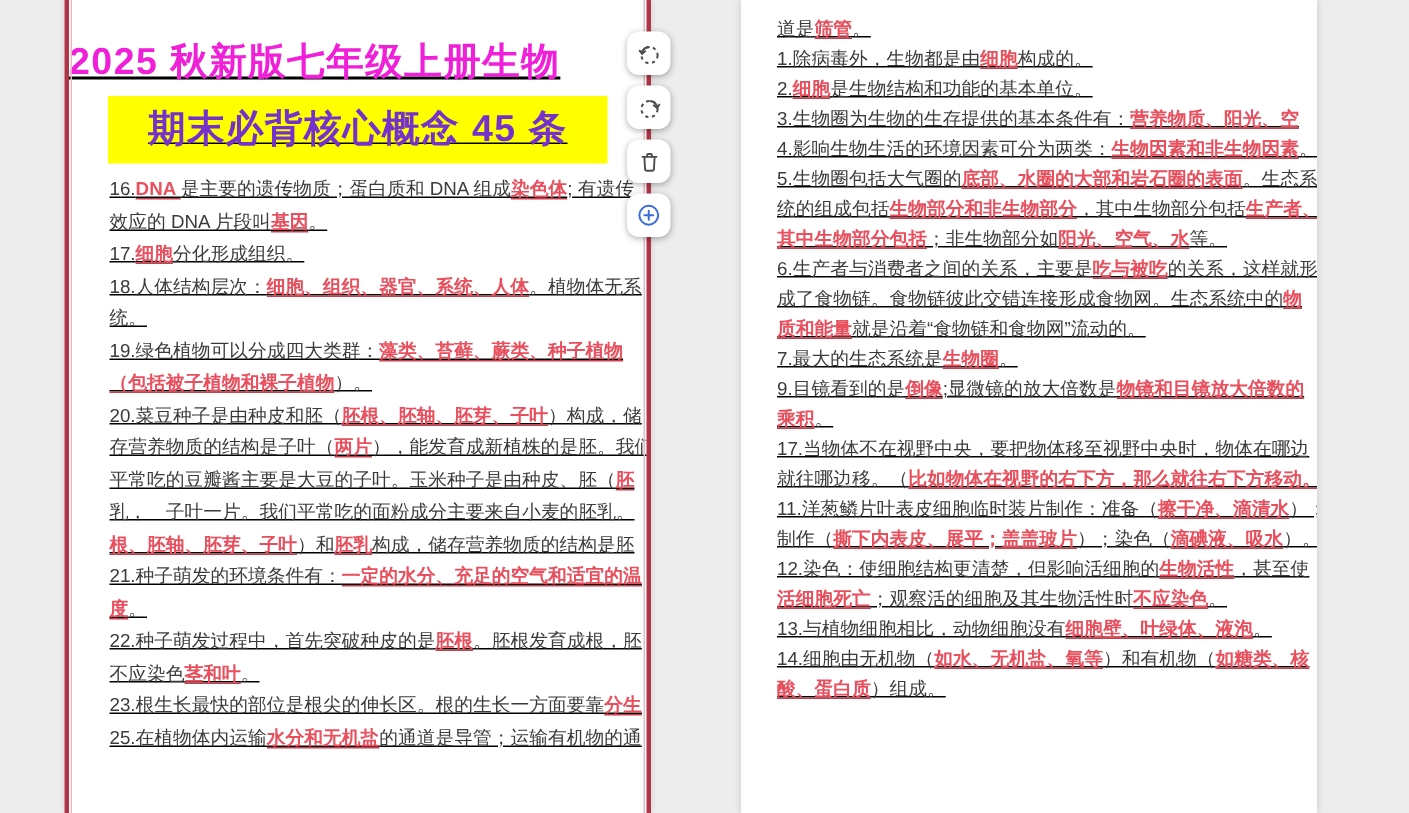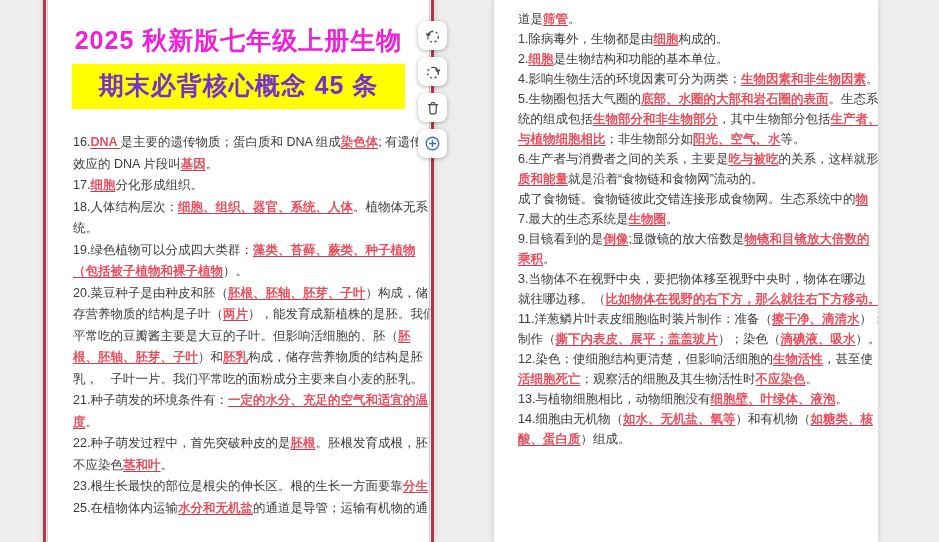--- a/index.html
+++ b/index.html
@@ -3,39 +3,39 @@
 <meta charset="utf-8">
 <style>
   html,body{margin:0;padding:0;}
   body{
     width:939px;height:542px;overflow:hidden;position:relative;
     background:var(--canvas-bg,#ededed);
     font-family:"Liberation Sans","DejaVu Sans",sans-serif;
   }
   .page{
     position:absolute;top:0;height:542px;background:var(--page-bg,#fff);
-    box-shadow:0 0 5px rgba(0,0,0,.16);overflow:hidden;box-sizing:border-box;
+    box-shadow:0 0 5px rgba(0,0,0,.16);overflow:hidden;box-sizing:border-box;text-decoration:underline;
   }
   .page-left{
     left:43px;width:391px;
     border-left:3px solid var(--page-border-dark,#b23547);
     border-right:3px solid var(--page-border-dark,#b23547);
   }
   .page-right{left:494px;width:384px;}
   .inner-line{position:absolute;top:0;bottom:0;width:1px;background:var(--page-border-light,#e6bcc0);}
   .inner-line.l{left:1px}
   .inner-line.r{right:1px}
 
   .title1{
-    margin-top:24px;text-align:center;
+    margin-top:24px;
     font-size:25px;font-weight:900;letter-spacing:1px;
     color:var(--title1-color,#f020d8);
   }
   .title2-band{
-    margin:7px 26px 16px 26px;background:var(--title2-bg,#ffff00);
+    margin:7px 26px 0 26px;background:var(--title2-bg,#ffff00);
     text-align:center;padding:5px 0 7px;
   }
   .title2{
     font-size:25px;font-weight:900;letter-spacing:1px;
     color:var(--title2-color,#7531cc);
   }
 
   .text-block{color:var(--body-text,#3b3b3b);}
   .text-left{padding:7px 10px 0 27px;font-size:12.5px;line-height:21.5px;}
   .text-right{padding:9px 6px 0 24px;font-size:12.5px;line-height:20px;}
@@ -72,48 +72,49 @@
   <div class="text-block text-left">
       <div class="tline"><span>16.</span><span class="hl">DNA </span><span>是主要的遗传物质；蛋白质和 DNA 组成</span><span class="hl">染色体</span><span>; 有遗传</span></div>
       <div class="tline"><span>效应的 DNA 片段叫</span><span class="hl">基因</span><span>。</span></div>
       <div class="tline"><span>17.</span><span class="hl">细胞</span><span>分化形成组织。</span></div>
       <div class="tline"><span>18.人体结构层次：</span><span class="hl">细胞、组织、器官、系统、人体</span><span>。植物体无系</span></div>
       <div class="tline"><span>统。</span></div>
       <div class="tline"><span>19.绿色植物可以分成四大类群：</span><span class="hl">藻类、苔藓、蕨类、种子植物</span></div>
       <div class="tline"><span class="hl">（包括被子植物和裸子植物</span><span>）。</span></div>
       <div class="tline"><span>20.菜豆种子是由种皮和胚（</span><span class="hl">胚根、胚轴、胚芽、子叶</span><span>）构成，储</span></div>
       <div class="tline"><span>存营养物质的结构是子叶（</span><span class="hl">两片</span><span>），能发育成新植株的是胚。我们</span></div>
-      <div class="tline"><span>平常吃的豆瓣酱主要是大豆的子叶。但影响活细胞的、胚（</span><span class="hl">胚</span></div>
+      <div class="tline"><span>平常吃的豆瓣酱主要是大豆的子叶。玉米种子是由种皮、胚（</span><span class="hl">胚</span></div>
+      <div class="tline"><span>乳，　子叶一片。我们平常吃的面粉成分主要来自小麦的胚乳。</span></div>
       <div class="tline"><span class="hl">根、胚轴、胚芽、子叶</span><span>）和</span><span class="hl">胚乳</span><span>构成，储存营养物质的结构是胚</span></div>
-      <div class="tline"><span>乳，　子叶一片。我们平常吃的面粉成分主要来自小麦的胚乳。</span></div>
       <div class="tline"><span>21.种子萌发的环境条件有：</span><span class="hl">一定的水分、充足的空气和适宜的温</span></div>
       <div class="tline"><span class="hl">度</span><span>。</span></div>
       <div class="tline"><span>22.种子萌发过程中，首先突破种皮的是</span><span class="hl">胚根</span><span>。胚根发育成根，胚</span></div>
       <div class="tline"><span>不应染色</span><span class="hl">茎和叶</span><span>。</span></div>
       <div class="tline"><span>23.根生长最快的部位是根尖的伸长区。根的生长一方面要靠</span><span class="hl">分生</span></div>
       <div class="tline"><span>25.在植物体内运输</span><span class="hl">水分和无机盐</span><span>的通道是导管；运输有机物的通</span></div>
     </div>
 </div>
 
 <div class="page page-right">
   <div class="text-block text-right">
       <div class="tline"><span>道是</span><span class="hl">筛管</span><span>。</span></div>
       <div class="tline"><span>1.除病毒外，生物都是由</span><span class="hl">细胞</span><span>构成的。</span></div>
       <div class="tline"><span>2.</span><span class="hl">细胞</span><span>是生物结构和功能的基本单位。</span></div>
+      <div class="tline"><span>3.生物圈为生物的生存提供的基本条件有：</span><span class="hl">营养物质、阳光、空</span></div>
       <div class="tline"><span>4.影响生物生活的环境因素可分为两类：</span><span class="hl">生物因素和非生物因素</span><span>。</span></div>
       <div class="tline"><span>5.生物圈包括大气圈的</span><span class="hl">底部、水圈的大部和岩石圈的表面</span><span>。生态系</span></div>
       <div class="tline"><span>统的组成包括</span><span class="hl">生物部分和非生物部分</span><span>，其中生物部分包括</span><span class="hl">生产者、</span></div>
-      <div class="tline"><span class="hl">与植物细胞相比</span><span>；非生物部分如</span><span class="hl">阳光、空气、水</span><span>等。</span></div>
+      <div class="tline"><span class="hl">其中生物部分包括</span><span>；非生物部分如</span><span class="hl">阳光、空气、水</span><span>等。</span></div>
       <div class="tline"><span>6.生产者与消费者之间的关系，主要是</span><span class="hl">吃与被吃</span><span>的关系，这样就形</span></div>
+      <div class="tline"><span>成了食物链。食物链彼此交错连接形成食物网。生态系统中的</span><span class="hl">物</span></div>
       <div class="tline"><span class="hl">质和能量</span><span>就是沿着“食物链和食物网”流动的。</span></div>
-      <div class="tline"><span>成了食物链。食物链彼此交错连接形成食物网。生态系统中的</span><span class="hl">物</span></div>
       <div class="tline"><span>7.最大的生态系统是</span><span class="hl">生物圈</span><span>。</span></div>
       <div class="tline"><span>9.目镜看到的是</span><span class="hl">倒像</span><span>;显微镜的放大倍数是</span><span class="hl">物镜和目镜放大倍数的</span></div>
       <div class="tline"><span class="hl">乘积</span><span>。</span></div>
-      <div class="tline"><span>3.当物体不在视野中央，要把物体移至视野中央时，物体在哪边</span></div>
+      <div class="tline"><span>17.当物体不在视野中央，要把物体移至视野中央时，物体在哪边</span></div>
       <div class="tline"><span>就往哪边移。（</span><span class="hl">比如物体在视野的右下方，那么就往右下方移动。</span></div>
       <div class="tline"><span>11.洋葱鳞片叶表皮细胞临时装片制作：准备（</span><span class="hl">擦干净、滴清水</span><span>）；</span></div>
       <div class="tline"><span>制作（</span><span class="hl">撕下内表皮、展平；盖盖玻片</span><span>）；染色（</span><span class="hl">滴碘液、吸水</span><span>）。</span></div>
       <div class="tline"><span>12.染色：使细胞结构更清楚，但影响活细胞的</span><span class="hl">生物活性</span><span>，甚至使</span></div>
       <div class="tline"><span class="hl">活细胞死亡</span><span>；观察活的细胞及其生物活性时</span><span class="hl">不应染色</span><span>。</span></div>
       <div class="tline"><span>13.与植物细胞相比，动物细胞没有</span><span class="hl">细胞壁、叶绿体、液泡</span><span>。</span></div>
       <div class="tline"><span>14.细胞由无机物（</span><span class="hl">如水、无机盐、氧等</span><span>）和有机物（</span><span class="hl">如糖类、核</span></div>
       <div class="tline"><span class="hl">酸、蛋白质</span><span>）组成。</span></div>
     </div>
 </div>

